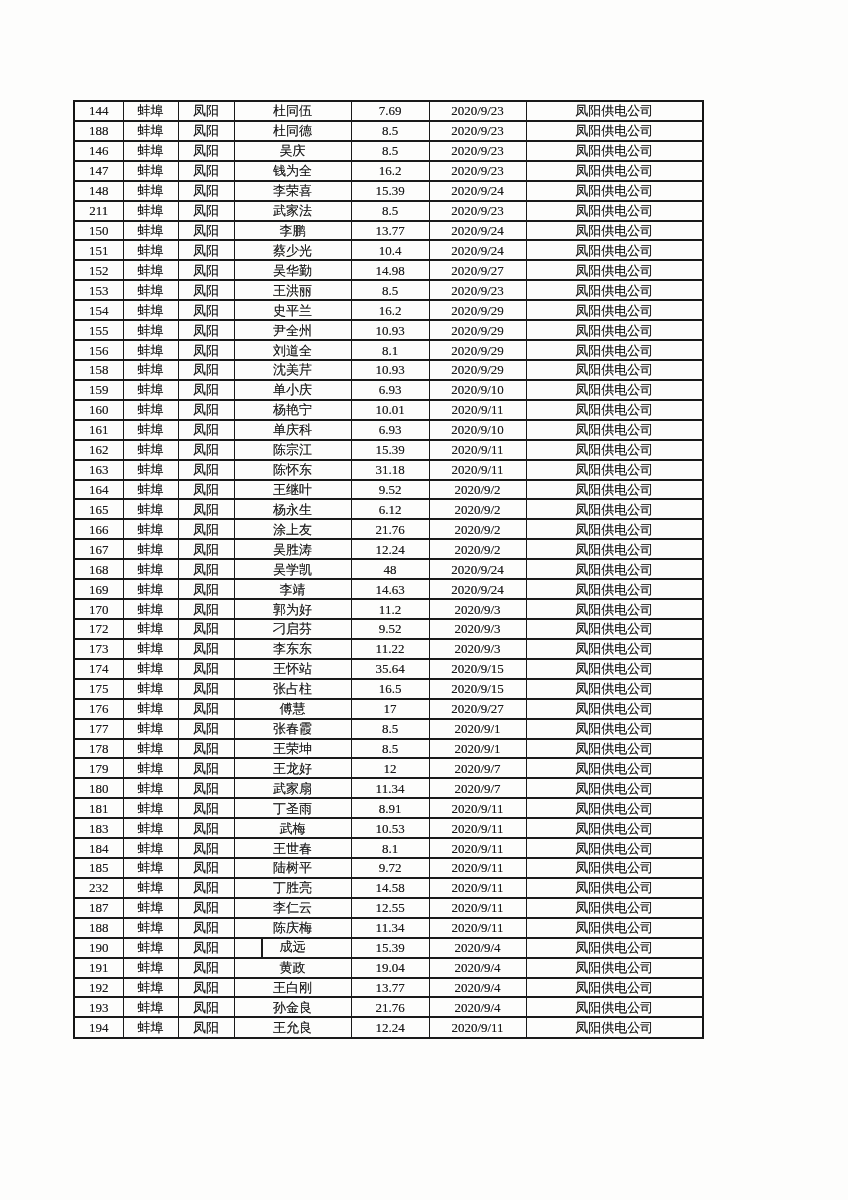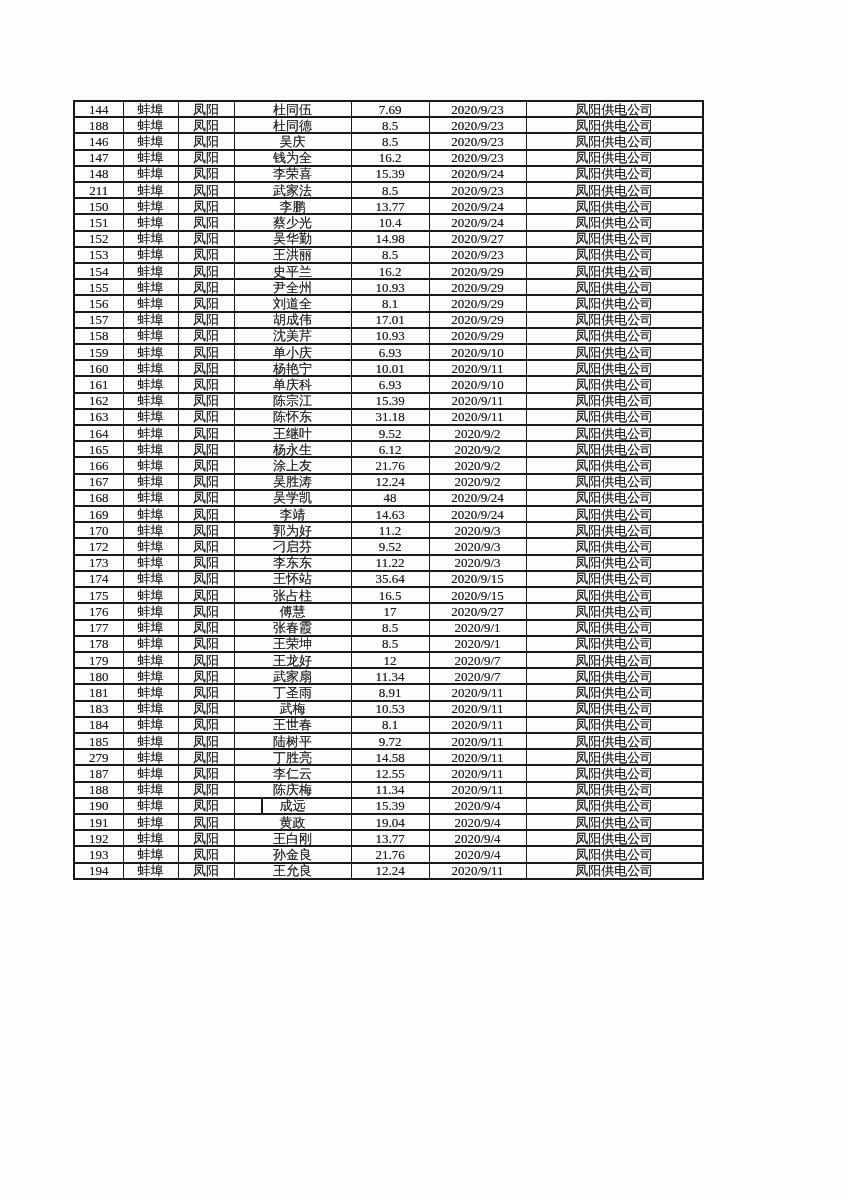--- a/index.html
+++ b/index.html
@@ -8,21 +8,21 @@
     background:#fdfdfc;
     font-family:"Liberation Serif","DejaVu Serif",serif;
     color:#1b1b1b;
     overflow:hidden;
   }
   .sheet{
     position:absolute;left:73px;top:100px;width:630px;height:993px;
   }
   table.records{
     border-collapse:collapse;table-layout:fixed;
-    width:630px;height:780px;
+    width:630px;height:939px;
     border:2.5px solid #141414;
   }
   table.records td{
     border:1.5px solid #1a1a1a;
     border-top-width:2px;border-bottom-width:2px;
     padding:0;margin:0;
     text-align:center;vertical-align:middle;
     font-size:13px;line-height:1;
     white-space:nowrap;overflow:hidden;
     text-shadow:0 0 .5px rgba(20,20,20,.55);
@@ -34,20 +34,21 @@
   col.c-amount{width:78px;}
   col.c-date{width:97px;}
   col.c-company{width:177px;}
   
   td.shift-left-border{
     border-left:none;
     background-image:linear-gradient(#1a1a1a,#1a1a1a);
     background-repeat:no-repeat;
     background-size:2px 100%;
     background-position:26px 0;
+    font-family:Liberation Mono, monospace;
   }
 </style>
 </head>
 <body>
 
 <div class="sheet">
   <table class="records">
     <colgroup>
       <col class="c-no">
         <col class="c-city">
@@ -169,29 +170,20 @@
         <tr>
           <td>156</td>
           <td>蚌埠</td>
           <td>凤阳</td>
           <td>刘道全</td>
           <td>8.1</td>
           <td>2020/9/29</td>
           <td>凤阳供电公司</td>
         </tr>
         <tr>
-          <td>157</td>
-          <td>蚌埠</td>
-          <td>凤阳</td>
-          <td>胡成伟</td>
-          <td>17.01</td>
-          <td>2020/9/29</td>
-          <td>凤阳供电公司</td>
-        </tr>
-        <tr>
           <td>158</td>
           <td>蚌埠</td>
           <td>凤阳</td>
           <td>沈美芹</td>
           <td>10.93</td>
           <td>2020/9/29</td>
           <td>凤阳供电公司</td>
         </tr>
         <tr>
           <td>159</td>
@@ -412,21 +404,21 @@
         <tr>
           <td>185</td>
           <td>蚌埠</td>
           <td>凤阳</td>
           <td>陆树平</td>
           <td>9.72</td>
           <td>2020/9/11</td>
           <td>凤阳供电公司</td>
         </tr>
         <tr>
-          <td>279</td>
+          <td>232</td>
           <td>蚌埠</td>
           <td>凤阳</td>
           <td>丁胜亮</td>
           <td>14.58</td>
           <td>2020/9/11</td>
           <td>凤阳供电公司</td>
         </tr>
         <tr>
           <td>187</td>
           <td>蚌埠</td>

